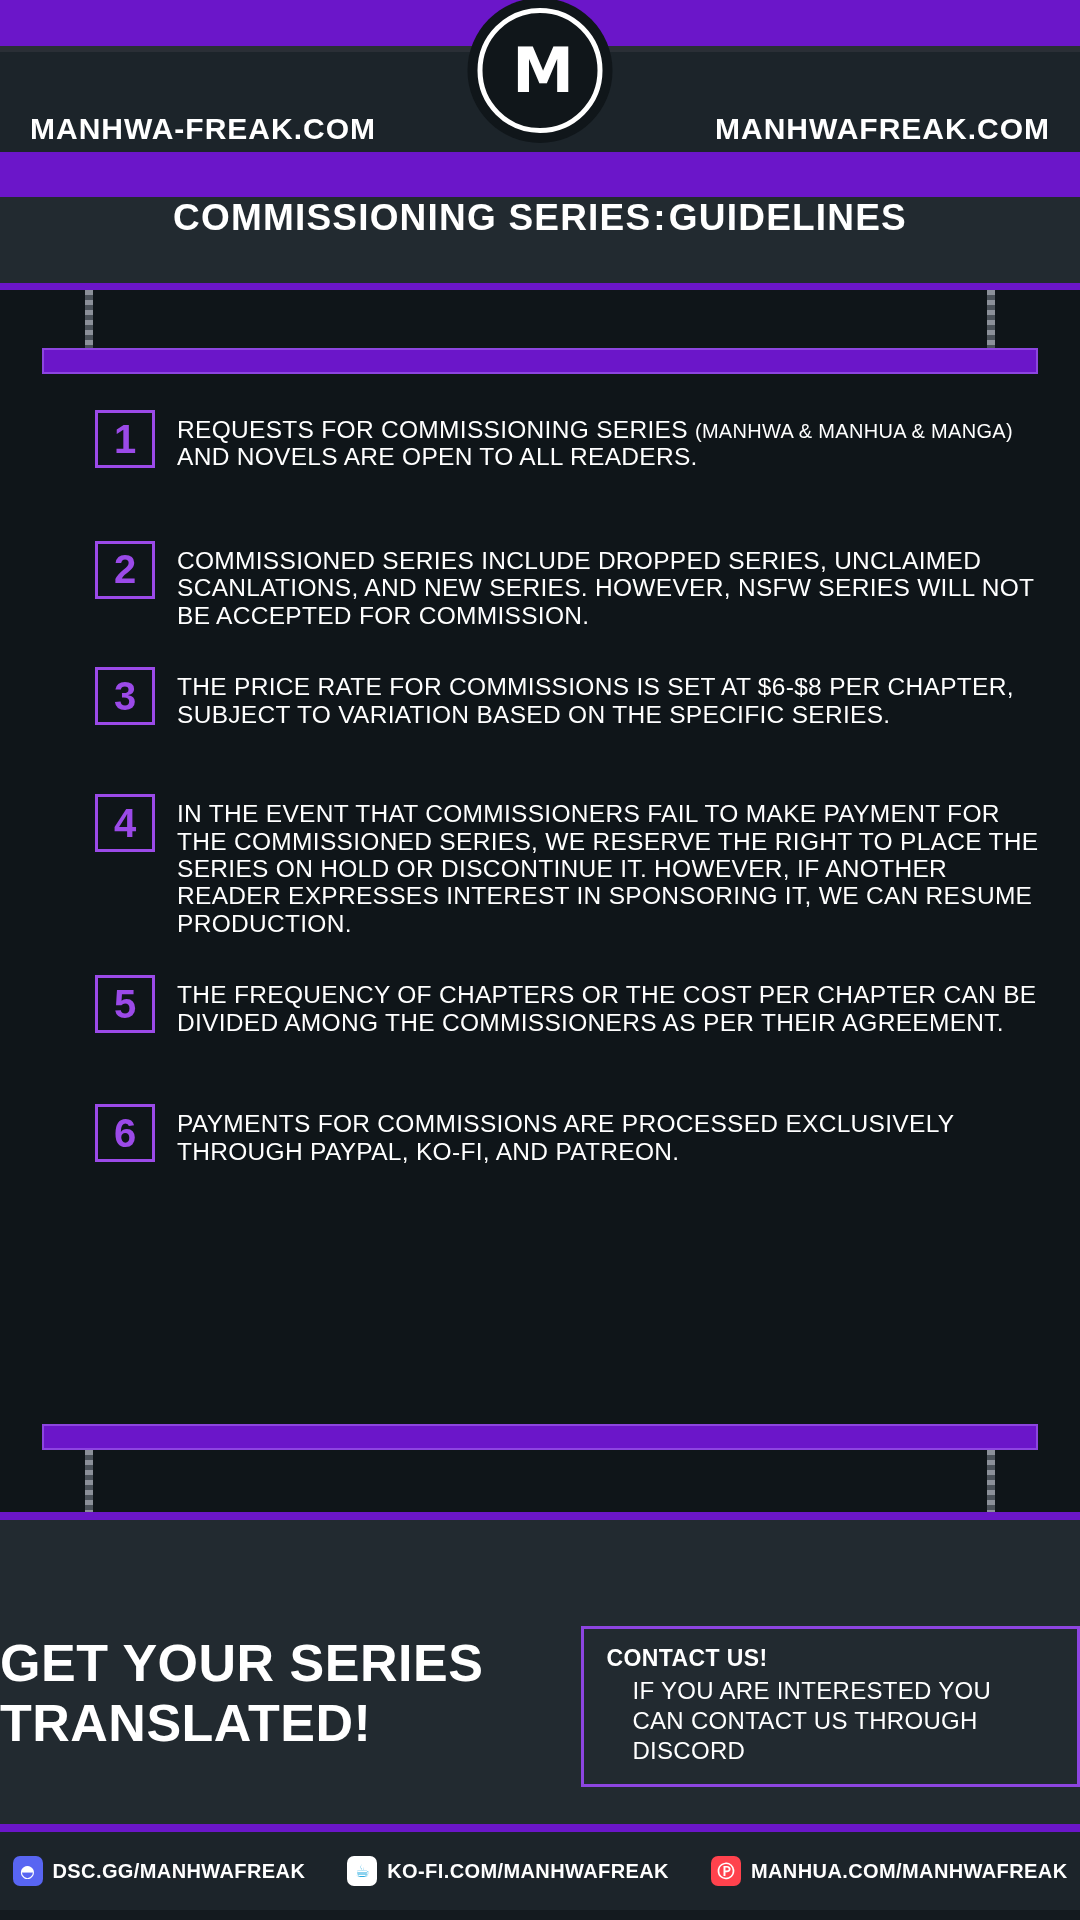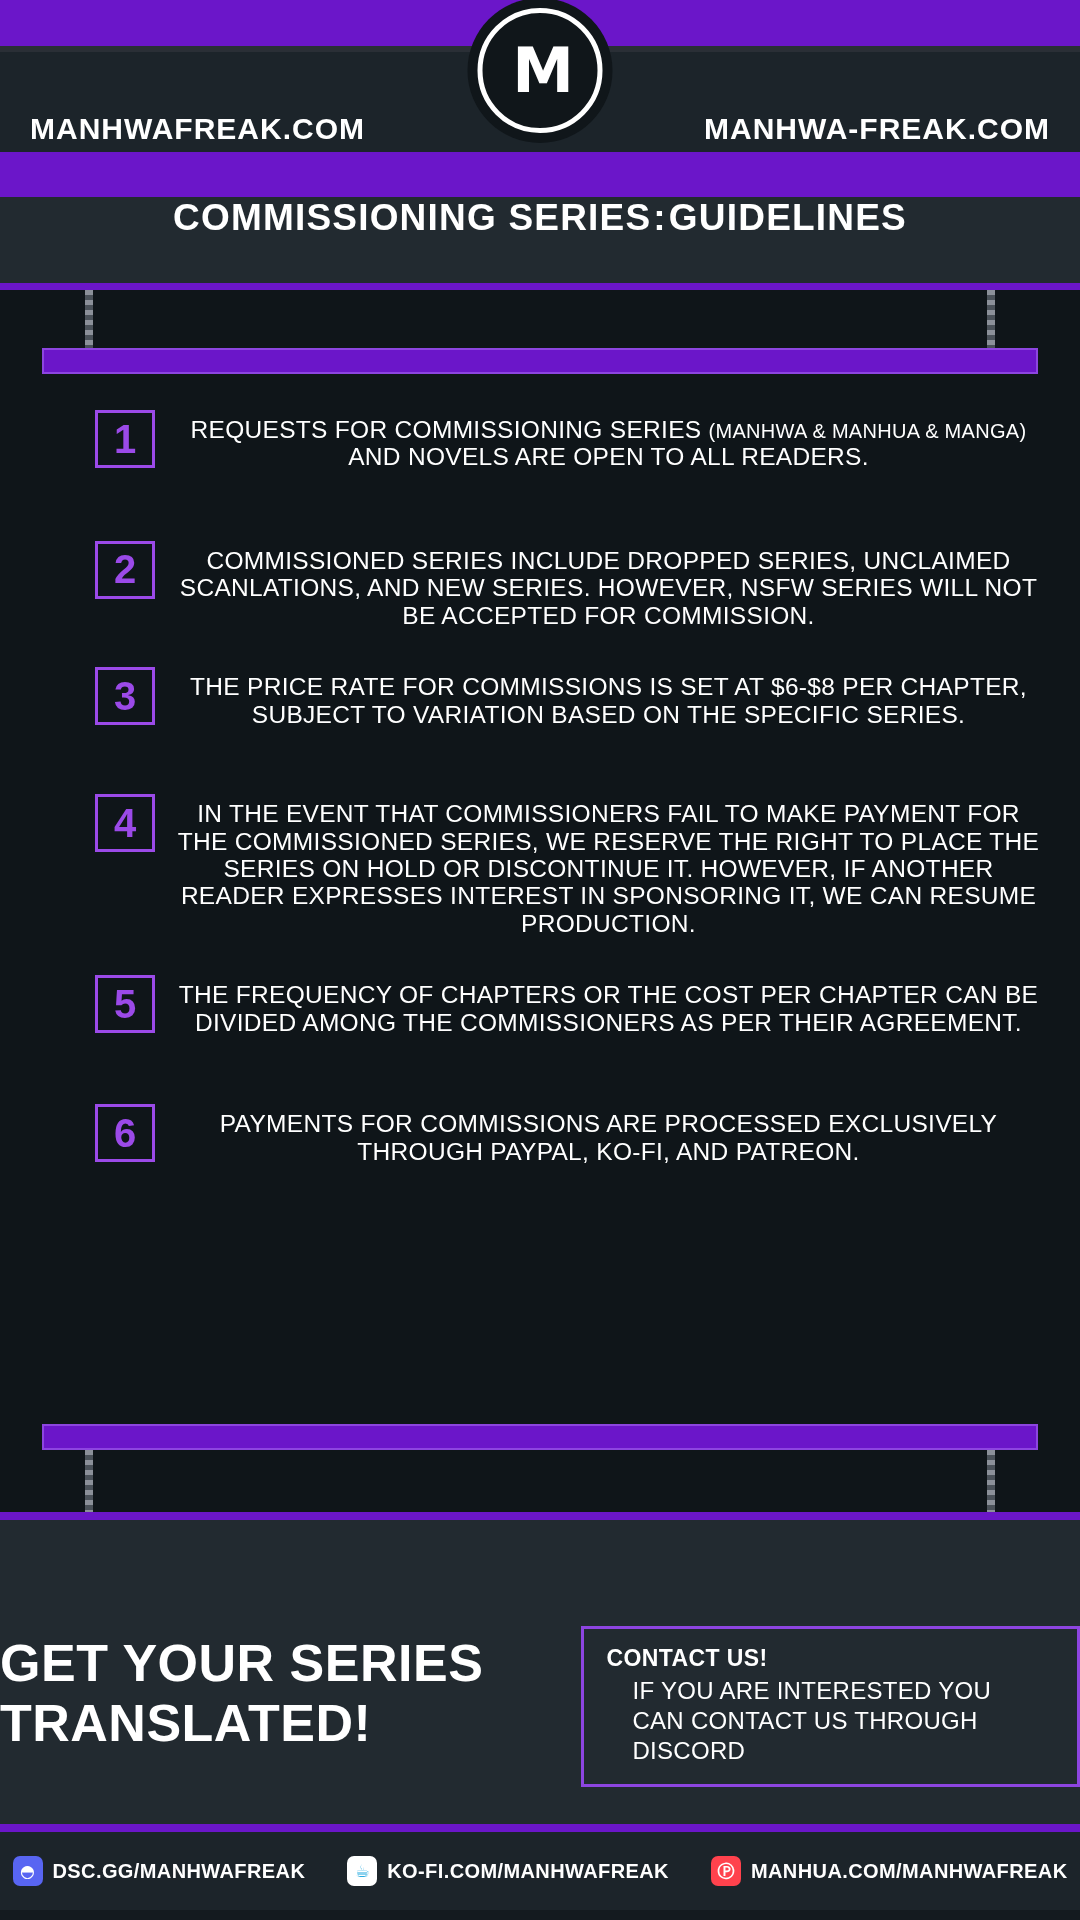--- a/index.html
+++ b/index.html
@@ -117,21 +117,20 @@
     margin-right:22px;
     background:transparent;
   }
   .rule-text {
     color:#ffffff;
     font-size:24.5px;
     line-height:1.12;
     letter-spacing:0.3px;
     padding-top:6px;
     max-width:880px;
-    text-align:center;
   }
   .rule-text .small { font-size:20px; }
 
   .sp1 { margin-bottom:70px; }
   .sp2 { margin-bottom:38px; }
   .sp3 { margin-bottom:66px; }
   .sp4 { margin-bottom:38px; }
   .sp5 { margin-bottom:68px; }
 
   
@@ -189,22 +188,22 @@
 </head>
 <body>
 
 <div class="page">
 
   <div class="topbar">
     <div class="topbar-inner"></div>
     <div class="topbar-line-top"></div>
 
     <div class="brand-row">
+      <div class="brand-text">MANHWA-FREAK.COM</div>
       <div class="brand-text">MANHWAFREAK.COM</div>
-      <div class="brand-text">MANHWA-FREAK.COM</div>
     </div>
 
     <div class="underline-left"></div>
     <div class="underline-right"></div>
 
     <div class="logo-wrap">
       <div class="logo-ring">
         <span class="logo-mark">M</span>
       </div>
     </div>

